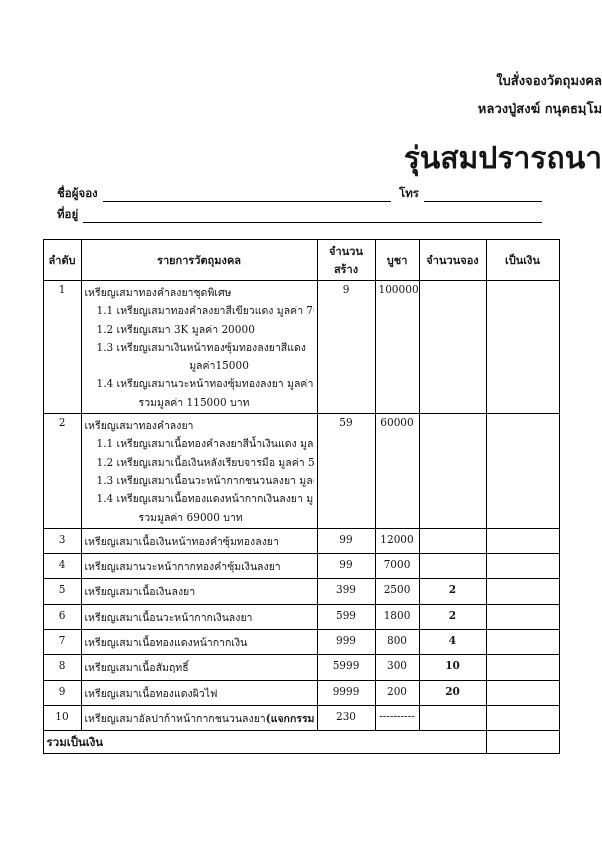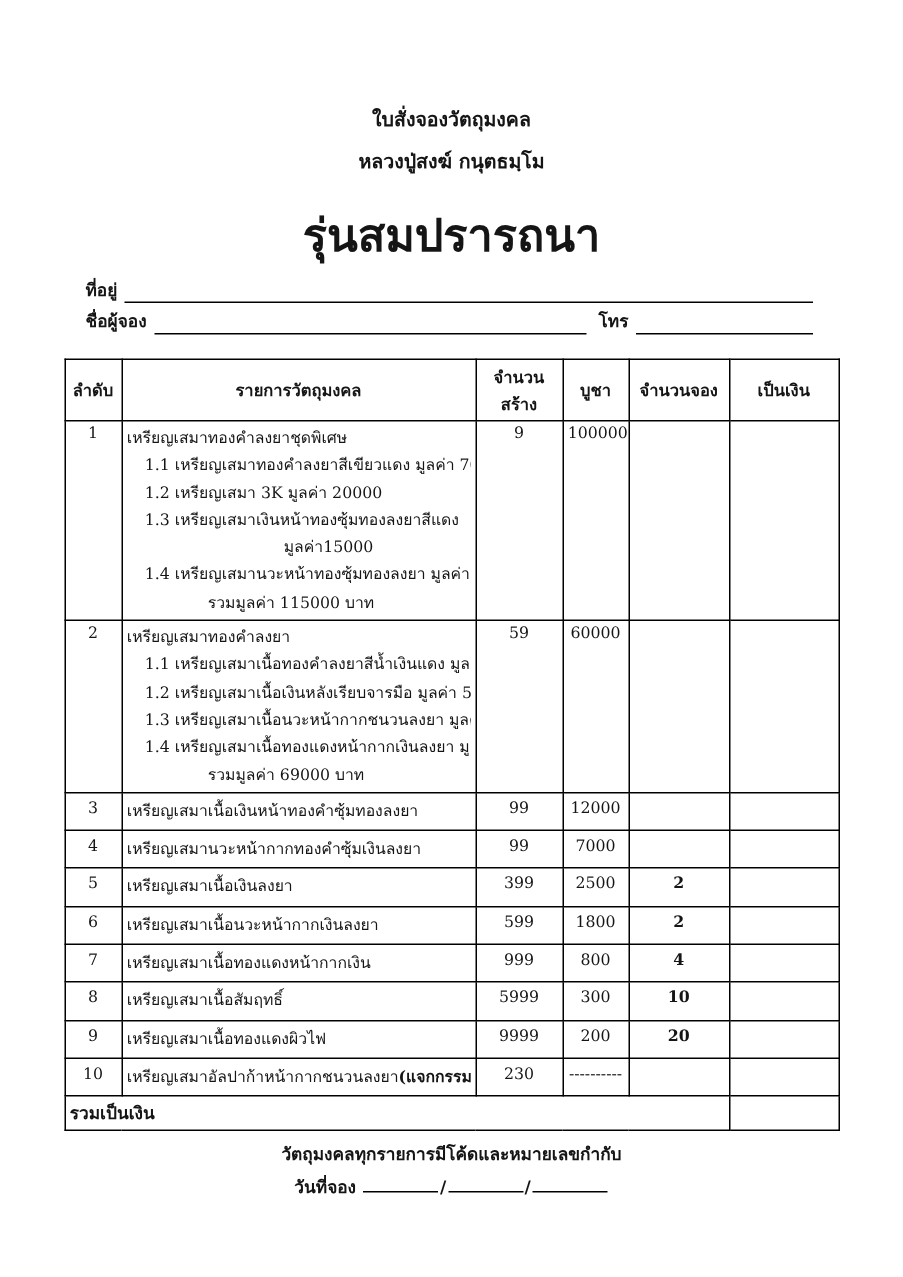--- a/index.html
+++ b/index.html
@@ -4,21 +4,21 @@
 <style>
   html,body { margin:0; padding:0; background:#ffffff; }
   .page {
     position:relative;
     width:602px; height:851px;
     background:#fff;
     color:#151515;
     font-family:"DejaVu Serif","Liberation Serif",serif;
     overflow:hidden;
   }
-  .hdr { text-align:center; padding-top:67px; }
+  .hdr { text-align:right; padding-top:67px; }
   .hdr .hline { font-size:13px; font-weight:bold; line-height:28px; }
   .hdr .edition { font-size:30px; font-weight:bold; line-height:30px; margin-top:20px; }
 
   .form-area { margin:8px 60px 0 57px; }
   .fl { display:flex; align-items:flex-end; height:21px; font-size:11.5px; font-weight:bold; }
   .blank { border-bottom:1px solid #000; height:14px; display:inline-block; }
   .grow { flex:1; margin-left:5px; }
   .phone-lbl { margin-left:8px; }
   .phone-blank { width:118px; margin-left:5px; }
 
@@ -56,28 +56,28 @@
 <div class="page">
 
   <div class="hdr">
     <div class="hline">ใบสั่งจองวัตถุมงคล</div>
     <div class="hline">หลวงปู่สงฆ์ กนุตธมฺโม</div>
     <div class="edition">รุ่นสมปรารถนา</div>
   </div>
 
   <div class="form-area">
     <div class="fl">
-      <span>ที่อยู่</span>
-      <span class="blank grow"></span>
-    </div>
-    <div class="fl">
       <span>ชื่อผู้จอง</span>
       <span class="blank grow"></span>
       <span class="phone-lbl">โทร</span>
       <span class="blank phone-blank"></span>
+    </div>
+    <div class="fl">
+      <span>ที่อยู่</span>
+      <span class="blank grow"></span>
     </div>
   </div>
 
   <table class="items">
     <colgroup>
       <col style="width:38px">
         <col style="width:236px">
         <col style="width:58px">
       <col style="width:44px">
         <col style="width:67px">
@@ -205,21 +205,14 @@
           <td class="c reserved"></td>
           <td class="c"></td>
         </tr>
         <tr class="total-row">
           <td colspan="5">รวมเป็นเงิน</td>
           <td></td>
         </tr>
       </tbody>
   </table>
 
-  <div class="foot">
-    <div class="note">วัตถุมงคลทุกรายการมีโค้ดและหมายเลขกำกับ</div>
-    <div class="date-line">
-      <span>วันที่จอง</span>
-      <span class="dblank"></span><span>/</span><span class="dblank"></span><span>/</span><span class="dblank"></span>
-    </div>
-  </div>
 
 </div>
 
 </body></html>

